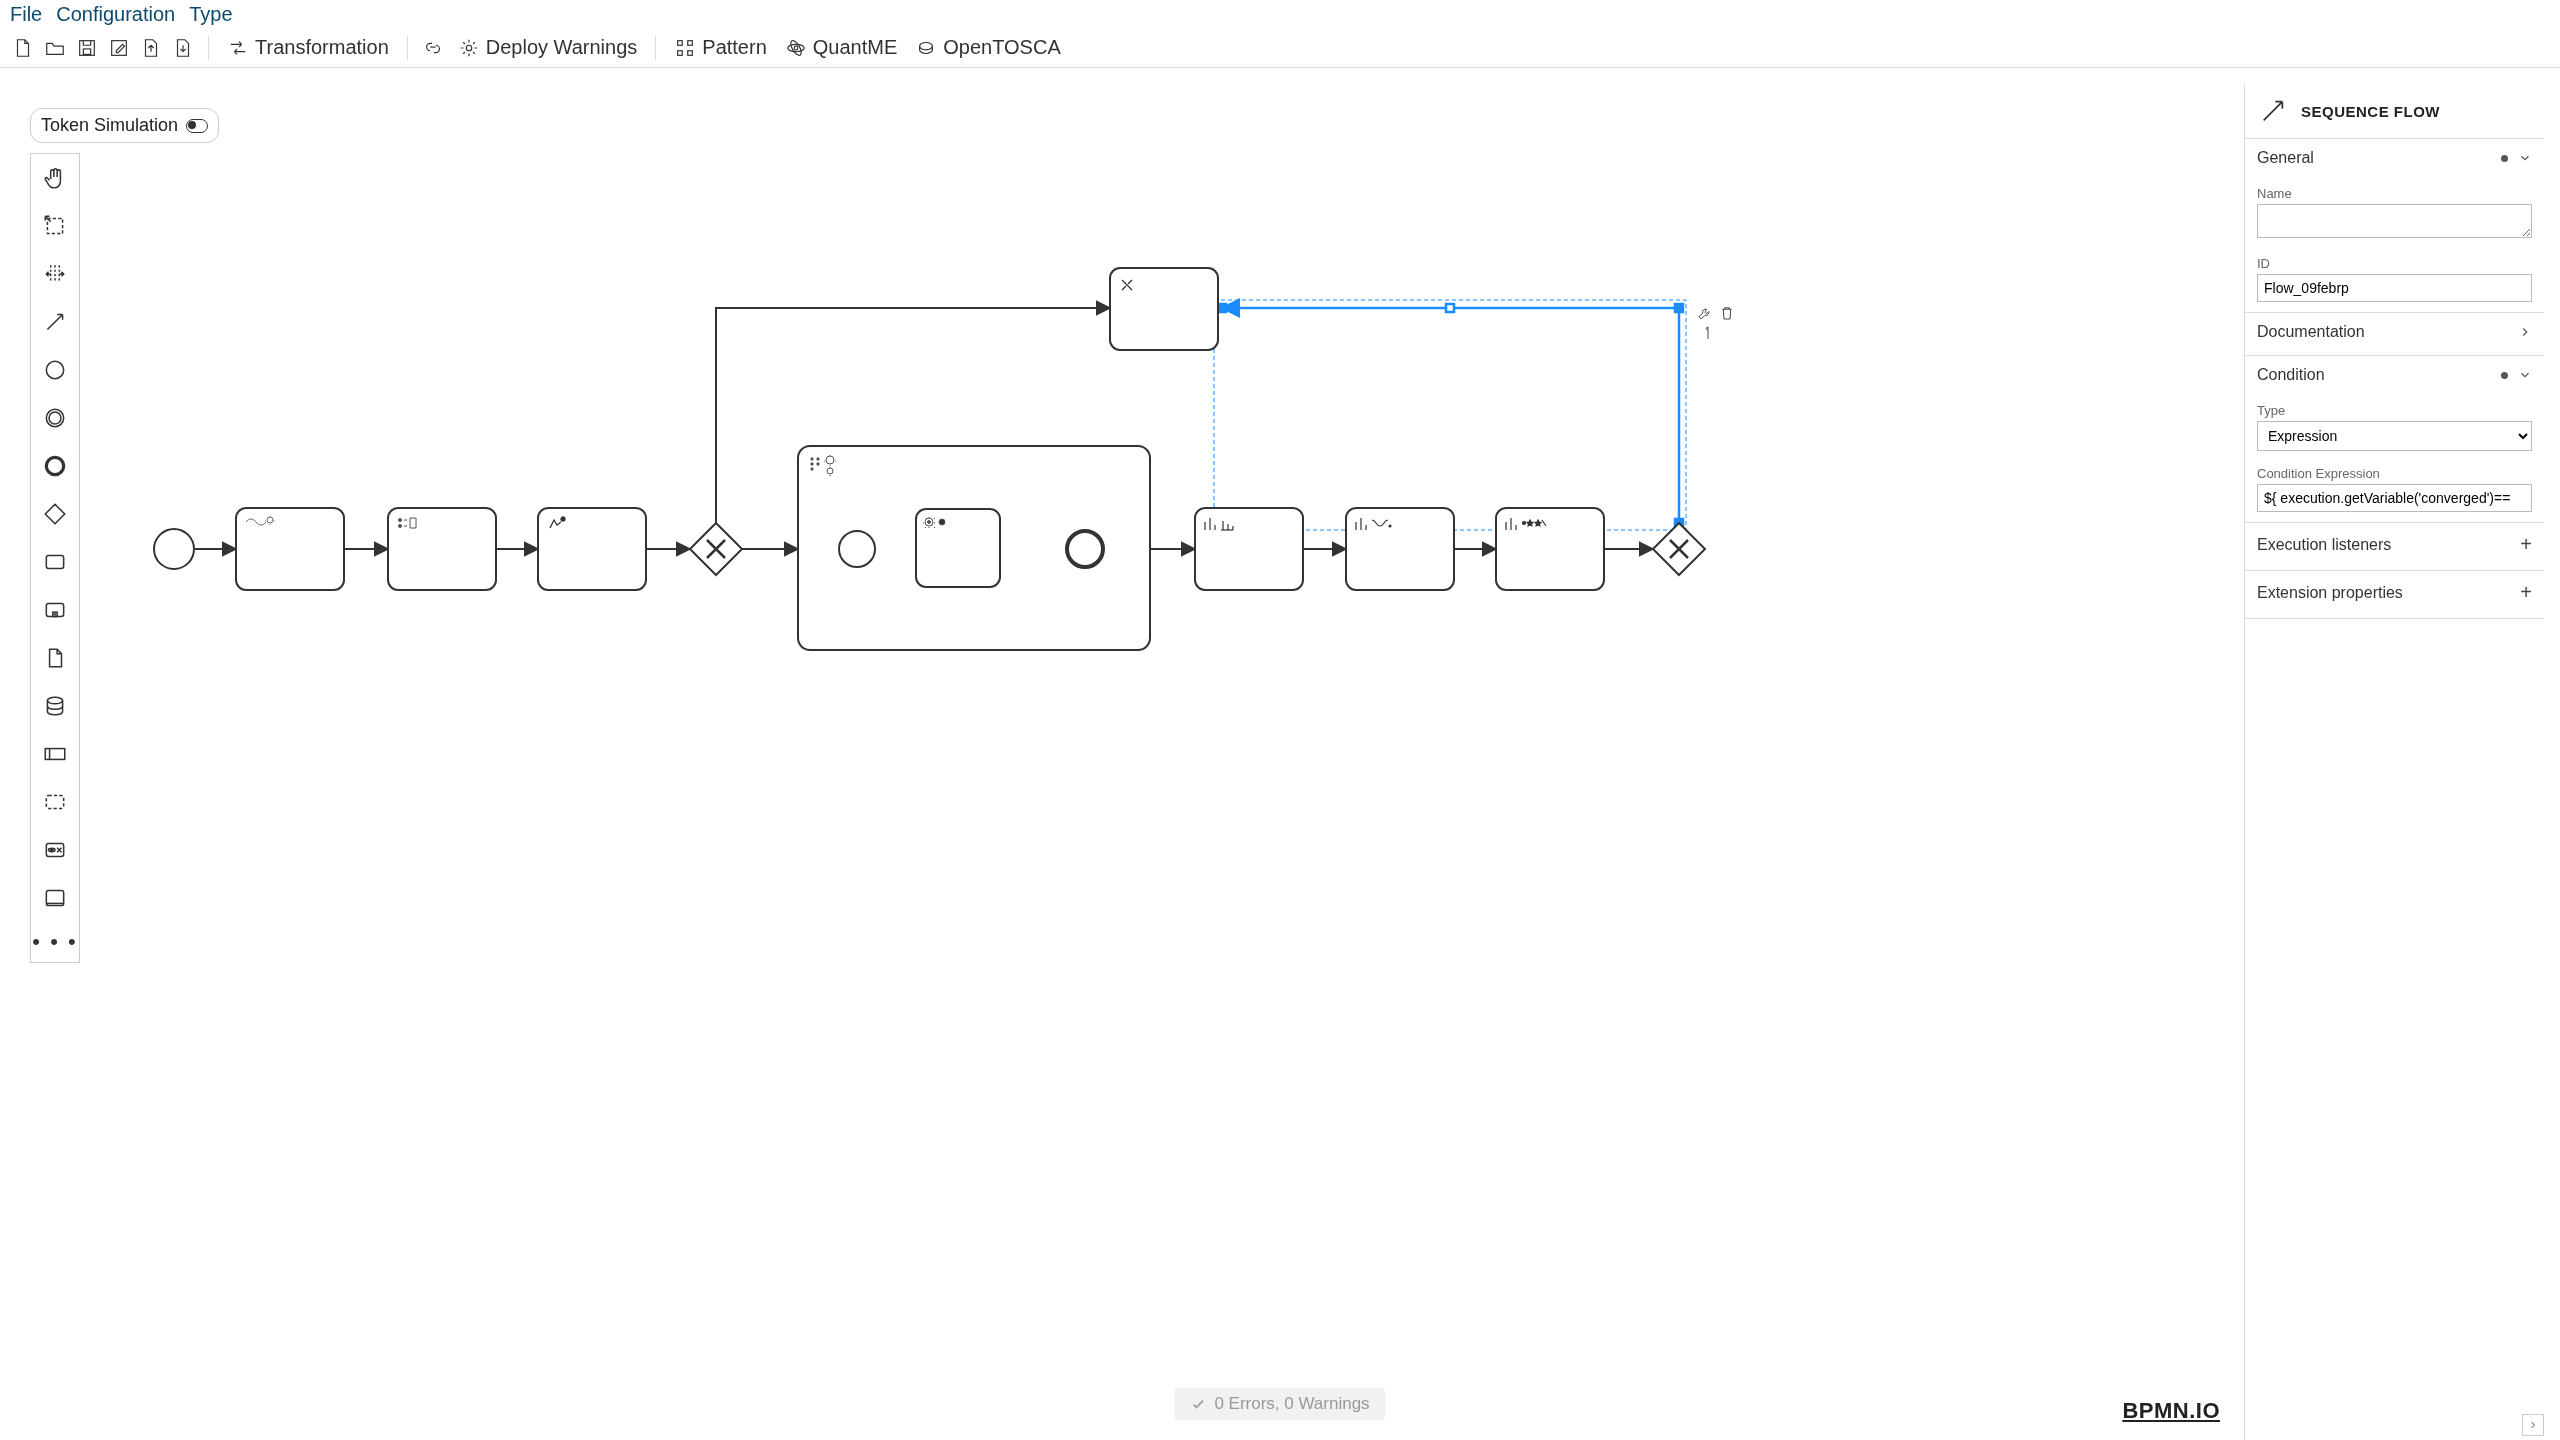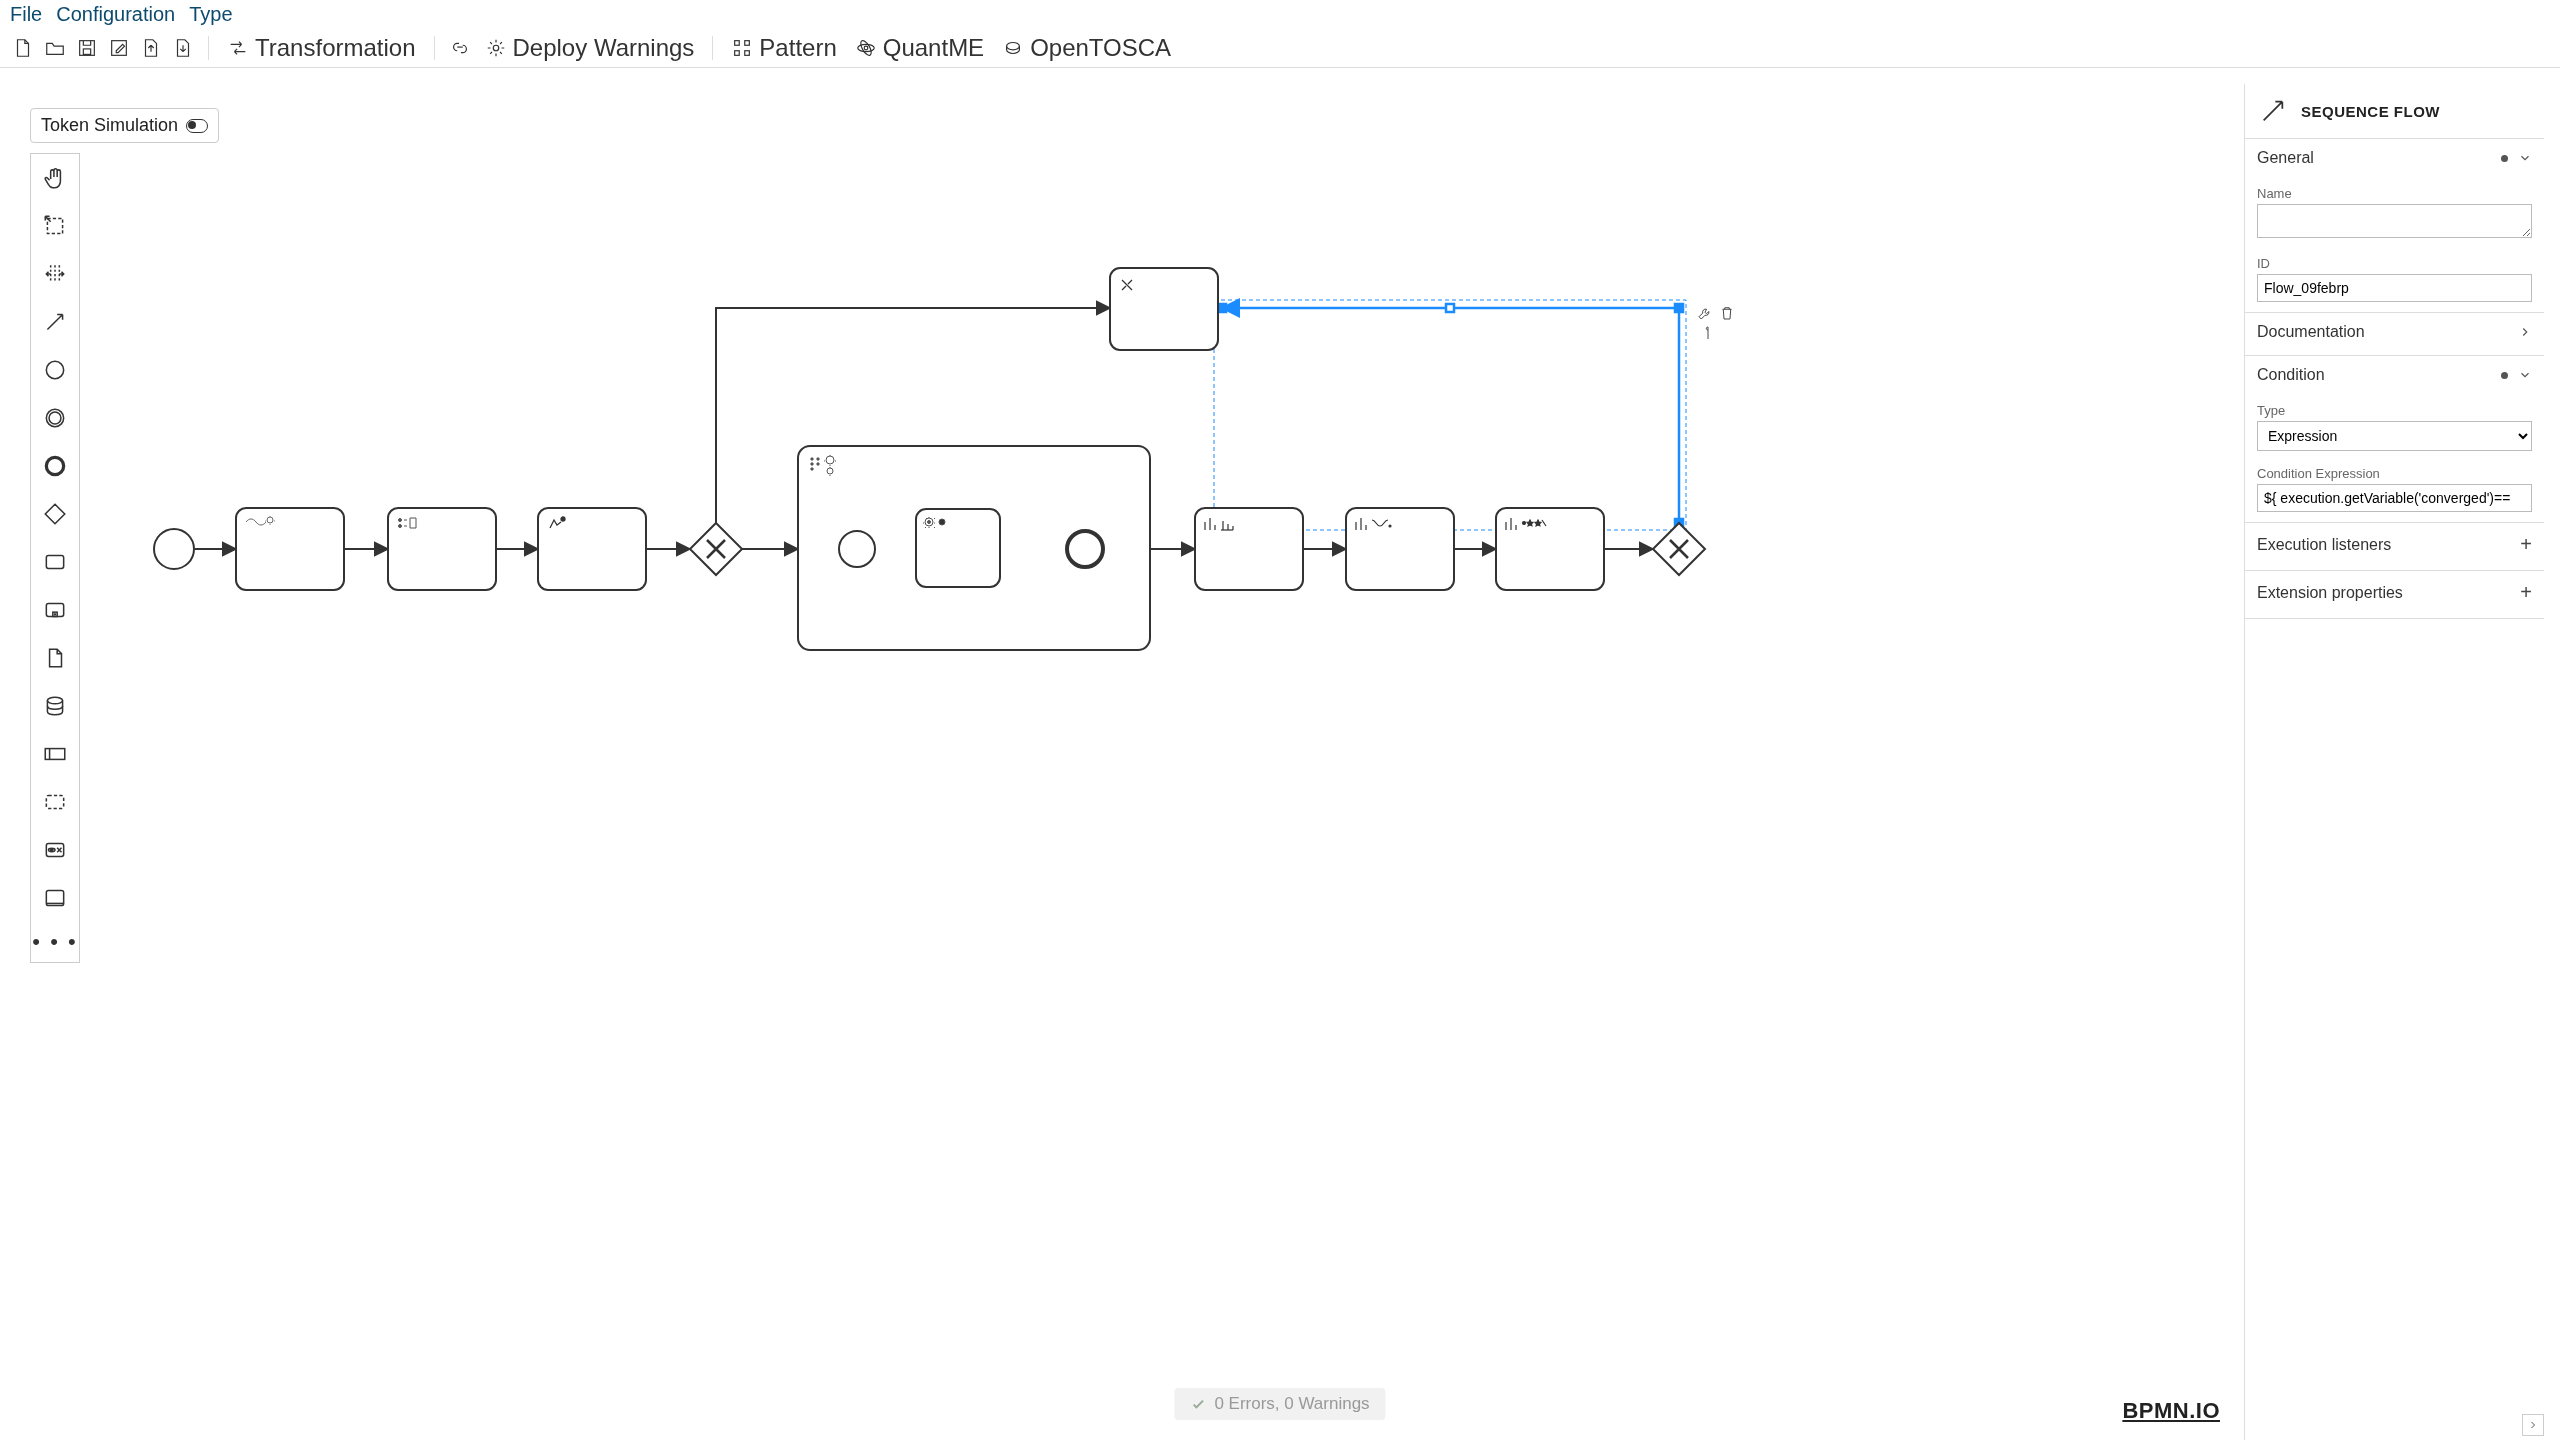--- a/index.html
+++ b/index.html
@@ -15,26 +15,26 @@
   *{box-sizing:border-box;}
   html,body{margin:0;padding:0;width:2560px;height:1440px;font-family:Arial,Helvetica,sans-serif;font-size:12px;color:var(--text);background:#fff;overflow:hidden;}
   
   .menubar{height:28px;display:flex;align-items:center;gap:14px;padding:0 10px;}
   .menubar span{font-size:20px;color:#0c4a6e;cursor:default;}
   
   .toolbar{height:40px;border-bottom:1px solid var(--panelLine);display:flex;align-items:center;gap:6px;padding:0 10px;}
   .tb-icon{width:26px;height:26px;display:flex;align-items:center;justify-content:center;color:#333;}
   .tb-icon svg{width:22px;height:22px;stroke:#333;fill:none;stroke-width:1.3;}
   .tb-sep{width:1px;height:24px;background:var(--panelLine);margin:0 6px;}
-  .tb-text{display:flex;align-items:center;gap:6px;font-size:24px;color:#333;padding:0 6px;}
+  .tb-text{display:flex;align-items:center;gap:6px;font-size:20px;color:#333;padding:0 6px;}
   .tb-text svg{width:22px;height:22px;stroke:#333;fill:none;stroke-width:1.3;}
   
   .main{position:absolute;top:68px;left:0;right:0;bottom:0;}
   
-  .tokensim{position:absolute;left:30px;top:40px;border:1px solid var(--border);border-radius:4px;padding:6px 10px;font-size:18px;background:#fff;display:flex;align-items:center;gap:8px;}
+  .tokensim{position:absolute;left:30px;top:40px;border:1px solid var(--border);border-radius:12px;padding:6px 10px;font-size:18px;background:#fff;display:flex;align-items:center;gap:8px;}
   .toggle{width:22px;height:14px;border:1.5px solid #333;border-radius:8px;position:relative;}
   .toggle::after{content:"";position:absolute;width:8px;height:8px;border-radius:50%;background:#333;top:1px;left:1px;}
   
   .palette{position:absolute;left:30px;top:85px;width:50px;border:1px solid var(--border);background:#fff;display:flex;flex-direction:column;}
   .pal-item{height:48px;display:flex;align-items:center;justify-content:center;border-bottom:1px solid transparent;}
   .pal-item svg{width:26px;height:26px;stroke:#333;fill:none;stroke-width:1.4;}
   .pal-item.bold svg{stroke-width:3;}
   .pal-dots{height:40px;display:flex;align-items:center;justify-content:center;font-size:22px;letter-spacing:2px;color:#333;}
   
   .canvas{position:absolute;inset:0;}

